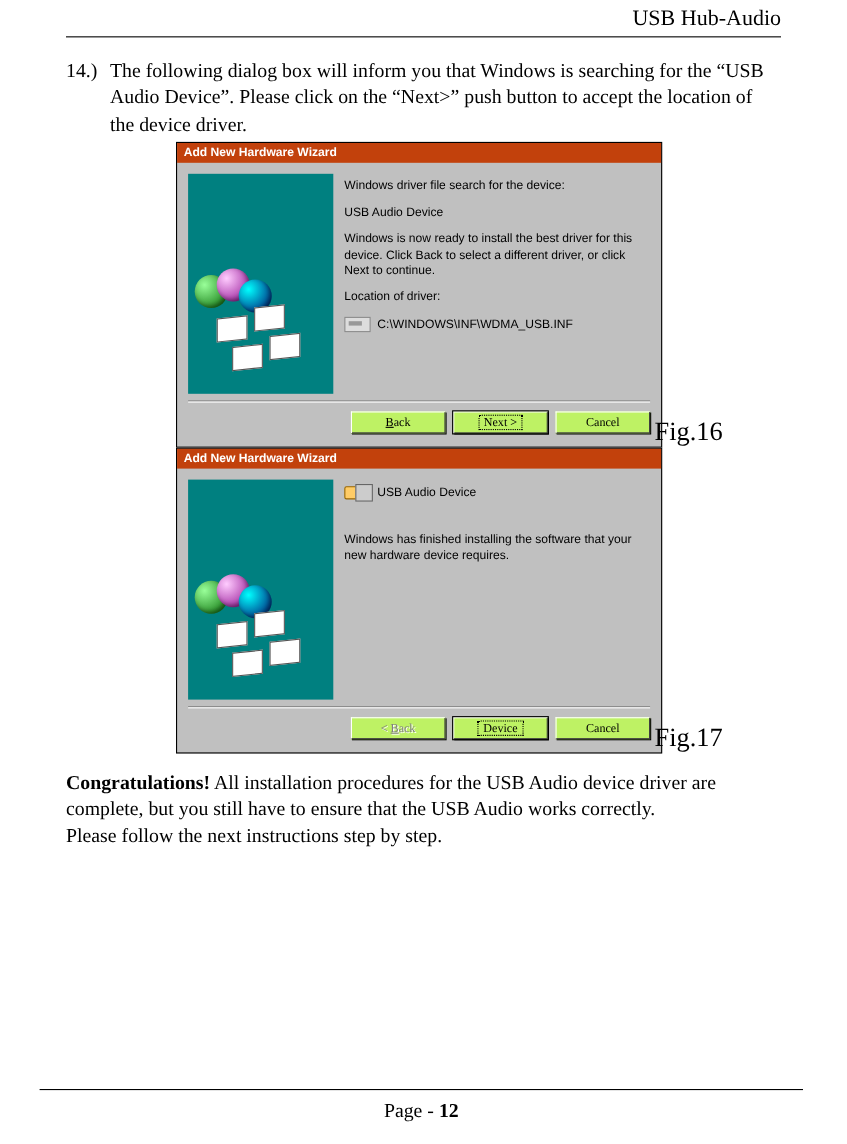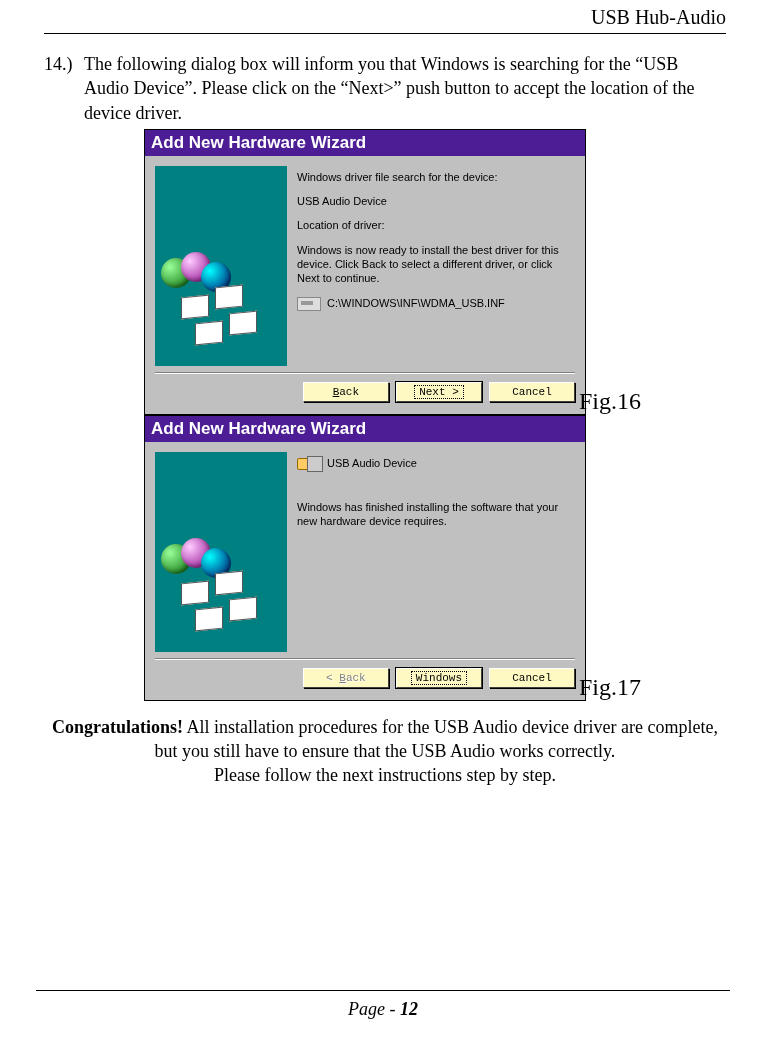--- a/index.html
+++ b/index.html
@@ -7,21 +7,21 @@
     width: 770px;
     height: 1040px;
     margin: 0;
     padding: 0;
     box-sizing: border-box;
     background: #fff;
     color: #000;
     position: relative;
   }
   .page {
-    padding: 0 44px;
+    padding: 0 60px;
   }
   .header {
     text-align: right;
     font-size: 20px;
     padding: 6px 0 2px;
   }
   hr.rule {
     border: none;
     border-top: 1.5px solid #000;
     margin: 2px 0 18px;
@@ -52,25 +52,25 @@
   }
   .dialog {
     width: 440px;
     border: 1px solid #000;
     background: #c0c0c0;
     font-family: "MS Sans Serif", Tahoma, Arial, sans-serif;
     font-size: 11px;
     color: #000;
   }
   .titlebar {
-    background: #4c1d95;
+    background: #c2410c;
     color: #fff;
     font-weight: bold;
     padding: 3px 6px;
-    font-size: 17px;
+    font-size: 11px;
   }
   .dlgbody {
     display: flex;
     padding: 10px 10px 0;
     gap: 10px;
     min-height: 200px;
   }
   .sidepanel {
     width: 132px;
     height: 200px;
@@ -133,27 +133,27 @@
   }
   .btnrow {
     text-align: right;
     padding: 0 10px 12px;
   }
   .btn {
     display: inline-block;
     min-width: 72px;
     padding: 3px 6px;
     margin-left: 4px;
-    background: #fef9c3;
+    background: #bef264;
     border-top: 1px solid #fff;
     border-left: 1px solid #fff;
     border-right: 1px solid #404040;
     border-bottom: 1px solid #404040;
     box-shadow: 1px 1px 0 #000;
-    font-family: Liberation Mono, monospace;
+    font-family: Liberation Serif, serif;
     font-size: 11px;
     text-align: center;
     cursor: pointer;
   }
   .btn.default {
     outline: 1px solid #000;
     outline-offset: 0;
     text-align: center;
   }
   .btn.dotted span {
@@ -185,27 +185,25 @@
     content:"";
     position:absolute; left:10px; top:0;
     width:14px; height:14px;
     background:#ccc;
     border:1px solid #666;
   }
   .congrats {
     font-size: 18px;
     line-height: 1.35;
     margin-top: 14px;
-    text-align: center;
   }
   .footer {
     position: absolute;
     left: 36px; right: 40px;
     bottom: 20px;
-    font-style: italic;
   }
   .footer hr {
     border: none;
     border-top: 1.5px solid #000;
     margin: 0 0 8px;
   }
   .pagenum {
     text-align: center;
     font-size: 18px;
   }
@@ -232,22 +230,22 @@
           <div class="disc b"></div>
           <div class="disc c"></div>
           <div class="floppy f1"></div>
           <div class="floppy f2"></div>
           <div class="floppy f3"></div>
           <div class="floppy f4"></div>
         </div>
         <div class="content">
           <p>Windows driver file search for the device:</p>
           <p class="indent">USB Audio Device</p>
+          <p>Windows is now ready to install the best driver for this device. Click Back to select a different driver, or click Next to continue.</p>
           <p>Location of driver:</p>
-          <p>Windows is now ready to install the best driver for this device. Click Back to select a different driver, or click Next to continue.</p>
           <p>
             <span class="driveicon"></span><span>C:\WINDOWS\INF\WDMA_USB.INF</span>
           </p>
         </div>
       </div>
       <hr class="sep">
       <div class="btnrow">
         <span class="btn"><span class="underline">B</span>ack</span>
         <span class="btn default dotted"><span>Next &gt;</span></span>
         <span class="btn">Cancel</span>
@@ -273,21 +271,21 @@
         <div class="content">
           <p>
             <span class="devicon"></span><span>USB Audio Device</span>
           </p>
           <p style="margin-top:28px">Windows has finished installing the software that your new hardware device requires.</p>
         </div>
       </div>
       <hr class="sep">
       <div class="btnrow">
         <span class="btn disabled"><span>&lt; <span class="underline">B</span>ack</span></span>
-        <span class="btn default dotted"><span>Windows</span></span>
+        <span class="btn default dotted"><span>Device</span></span>
         <span class="btn">Cancel</span>
       </div>
     </div>
     <span class="figcap">Fig.17</span>
   </div>
 
   <div class="congrats">
     <b>Congratulations!</b><span> All installation procedures for the USB Audio device driver are complete, but you still have to ensure that the USB Audio works correctly.</span><br>
     <span>Please follow the next instructions step by step.</span>
   </div>

